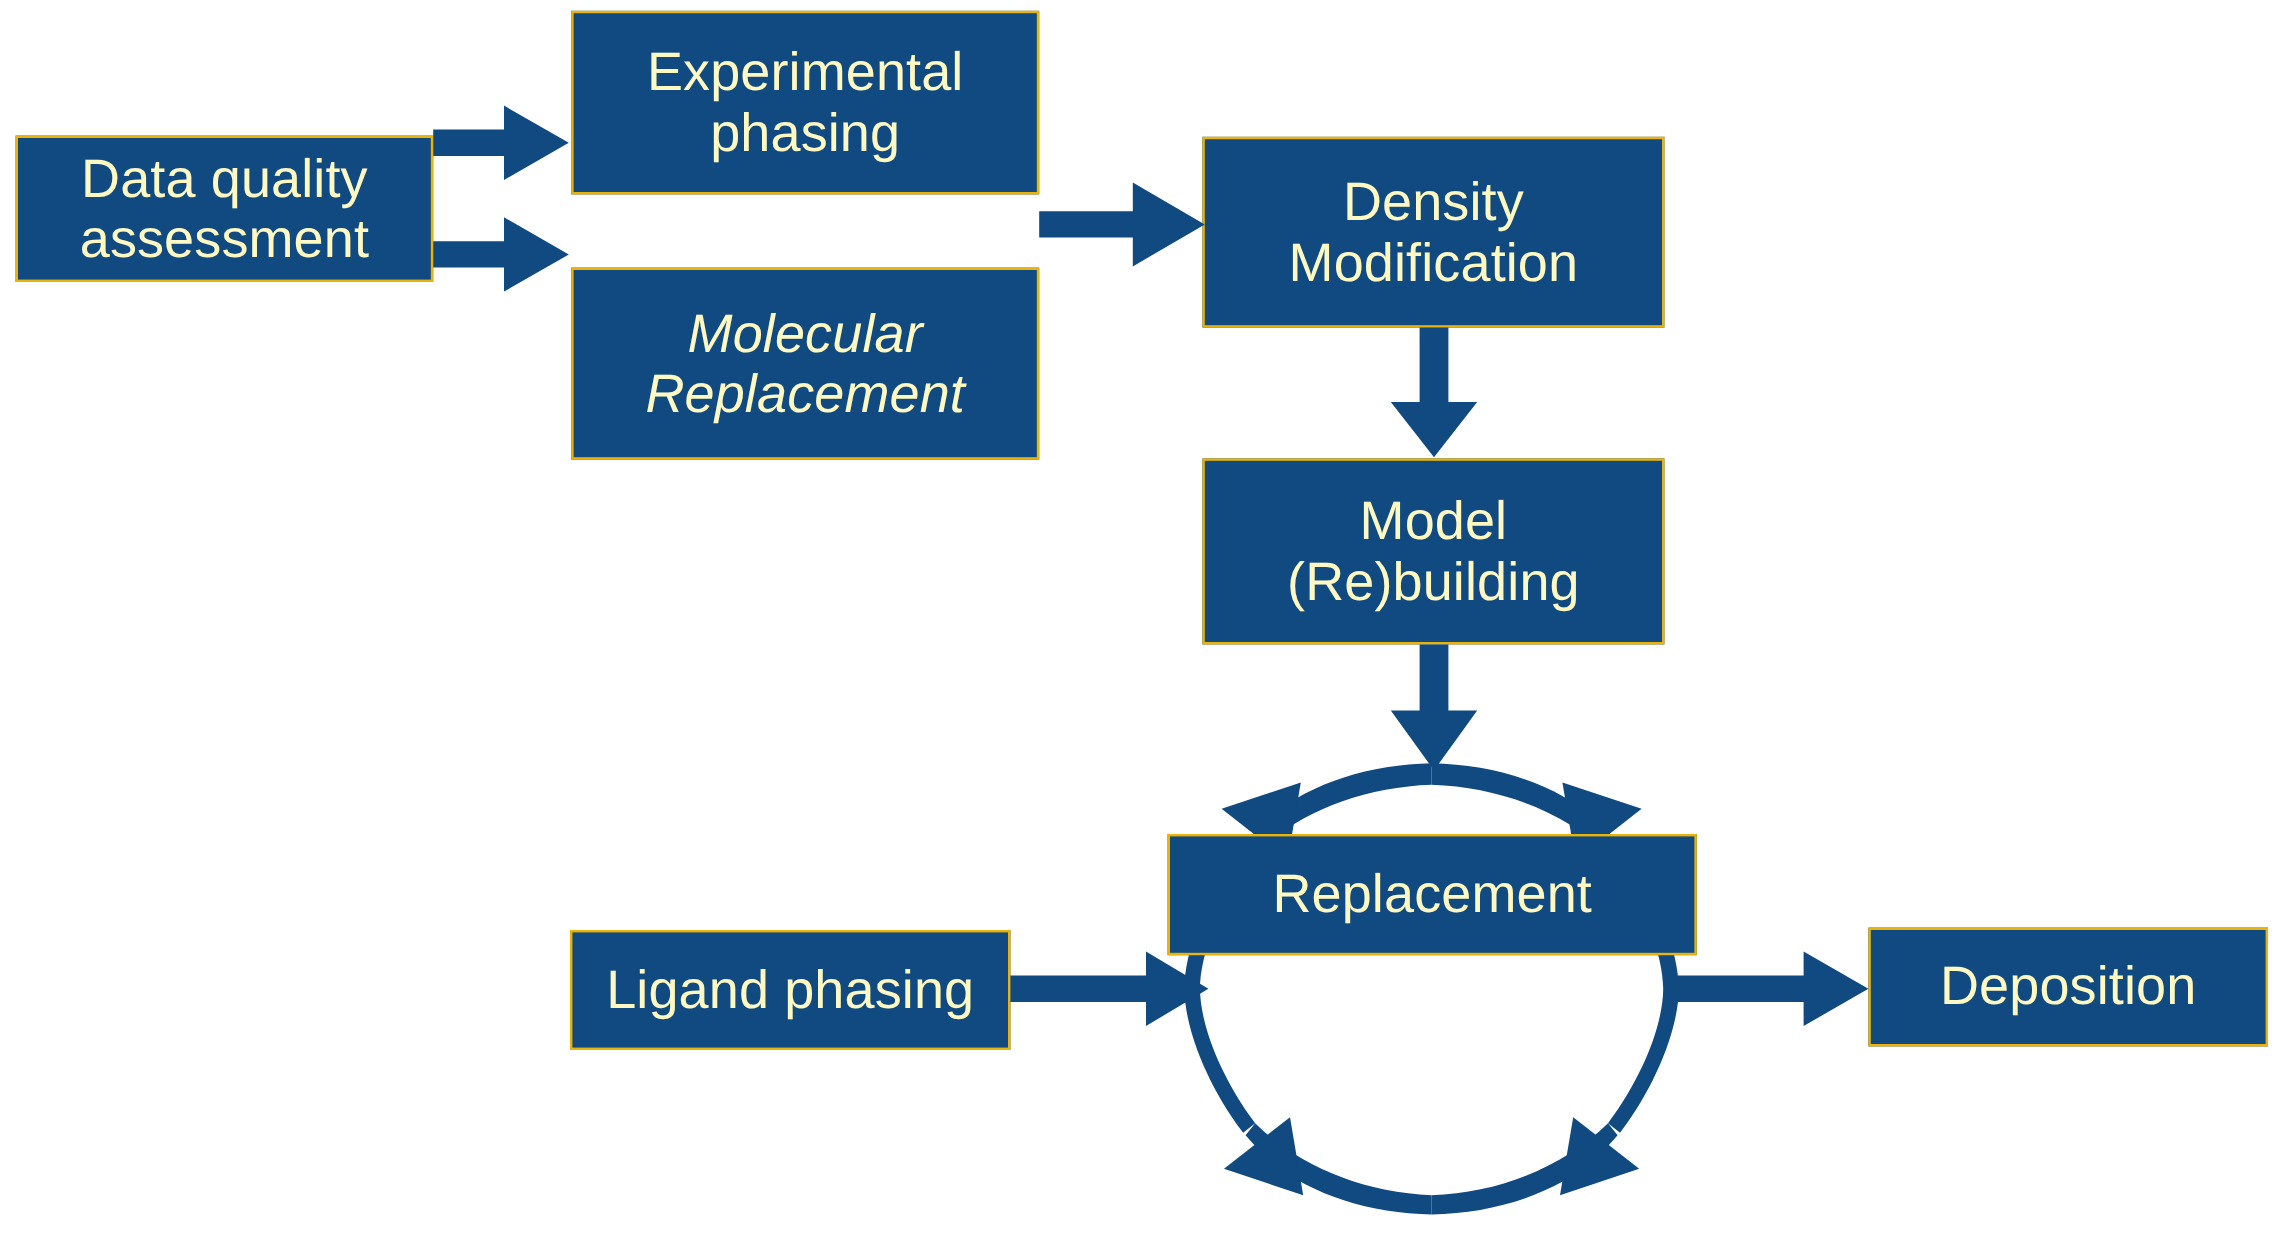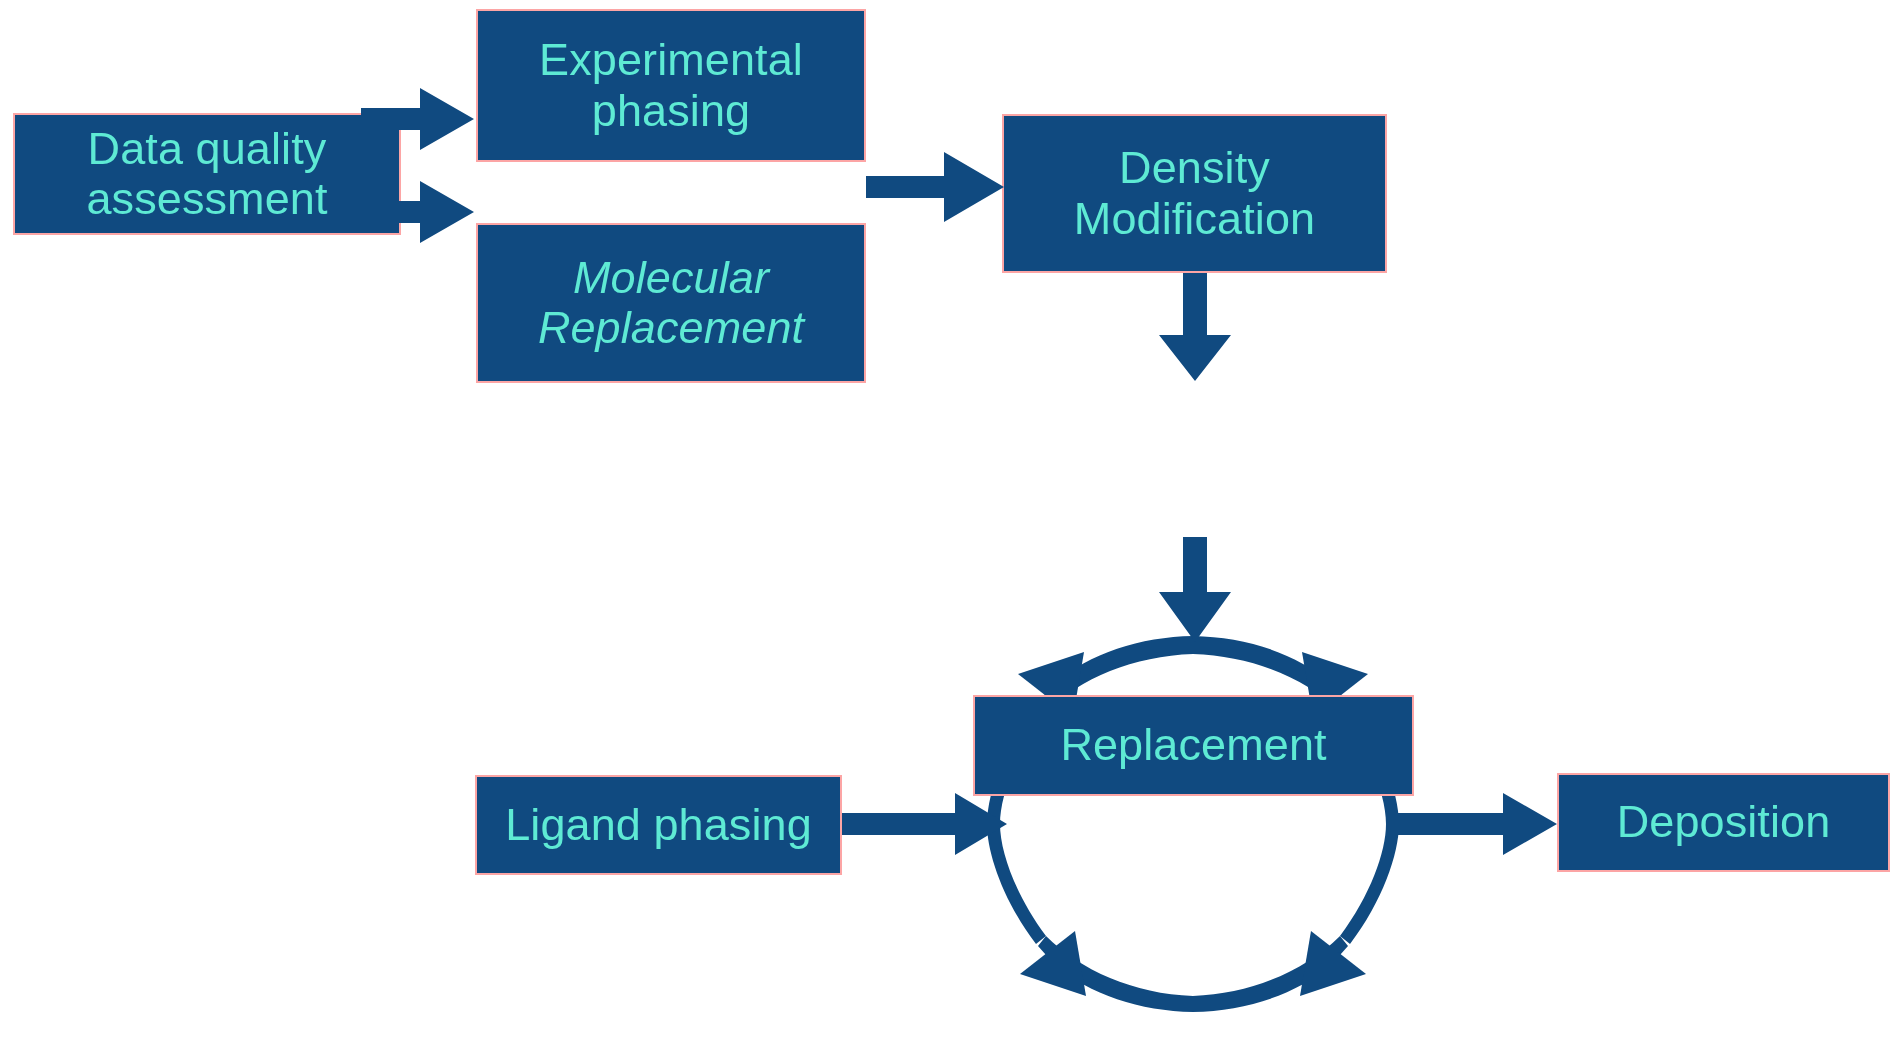--- a/index.html
+++ b/index.html
@@ -14,22 +14,22 @@
     position: relative;
     width: 1903px;
     height: 1043px;
     background: #ffffff;
     overflow: hidden;
   }
   .node {
     position: absolute;
     box-sizing: border-box;
     background: #104A80;
-    border: 2px solid #fca5a5;
-    color: #5eead4;
+    border: 2px solid #eab308;
+    color: #fef9c3;
     display: flex;
     align-items: center;
     justify-content: center;
     text-align: center;
     line-height: 1.12;
     font-weight: 400;
     letter-spacing: 0.1px;
     z-index: 5;
   }
   .node span {
@@ -115,36 +115,39 @@
       <g>
         <path d="M 842 813 L 955 813 L 955 793 L 1007 824 L 955 855 L 955 835 L 842 835 Z"></path>
       </g>
 
       <g>
         <path d="M 1388 813 L 1503 813 L 1503 793 L 1557 824 L 1503 855 L 1503 835 L 1388 835 Z"></path>
       </g>
     </g>
   </svg>
 
-  <div class="node" style="left:13px; top:113px; width:388px; height:122px; font-size:45px;">
+  <div class="node" style="left:13px; top:113px; width:348px; height:122px; font-size:45px;">
     <span>Data quality<br>assessment</span>
   </div>
 
   <div class="node" style="left:476px; top:9px; width:390px; height:153px; font-size:45px;">
     <span>Experimental<br>phasing</span>
   </div>
 
   <div class="node" style="left:476px; top:223px; width:390px; height:160px; font-size:45px;font-style:italic;">
     <span>Molecular<br>Replacement</span>
   </div>
 
   <div class="node" style="left:1002px; top:114px; width:385px; height:159px; font-size:45px;">
     <span>Density<br>Modification</span>
   </div>
 
+  <div class="node" style="left:1002px; top:382px; width:385px; height:155px; font-size:45px;">
+    <span>Model<br>(Re)building</span>
+  </div>
 
   <div class="node" style="left:973px; top:695px; width:441px; height:101px; font-size:45px;">
     <span>Replacement</span>
   </div>
 
 
   <div class="node" style="left:475px; top:775px; width:367px; height:100px; font-size:45px;">
     <span>Ligand phasing</span>
   </div>
 

